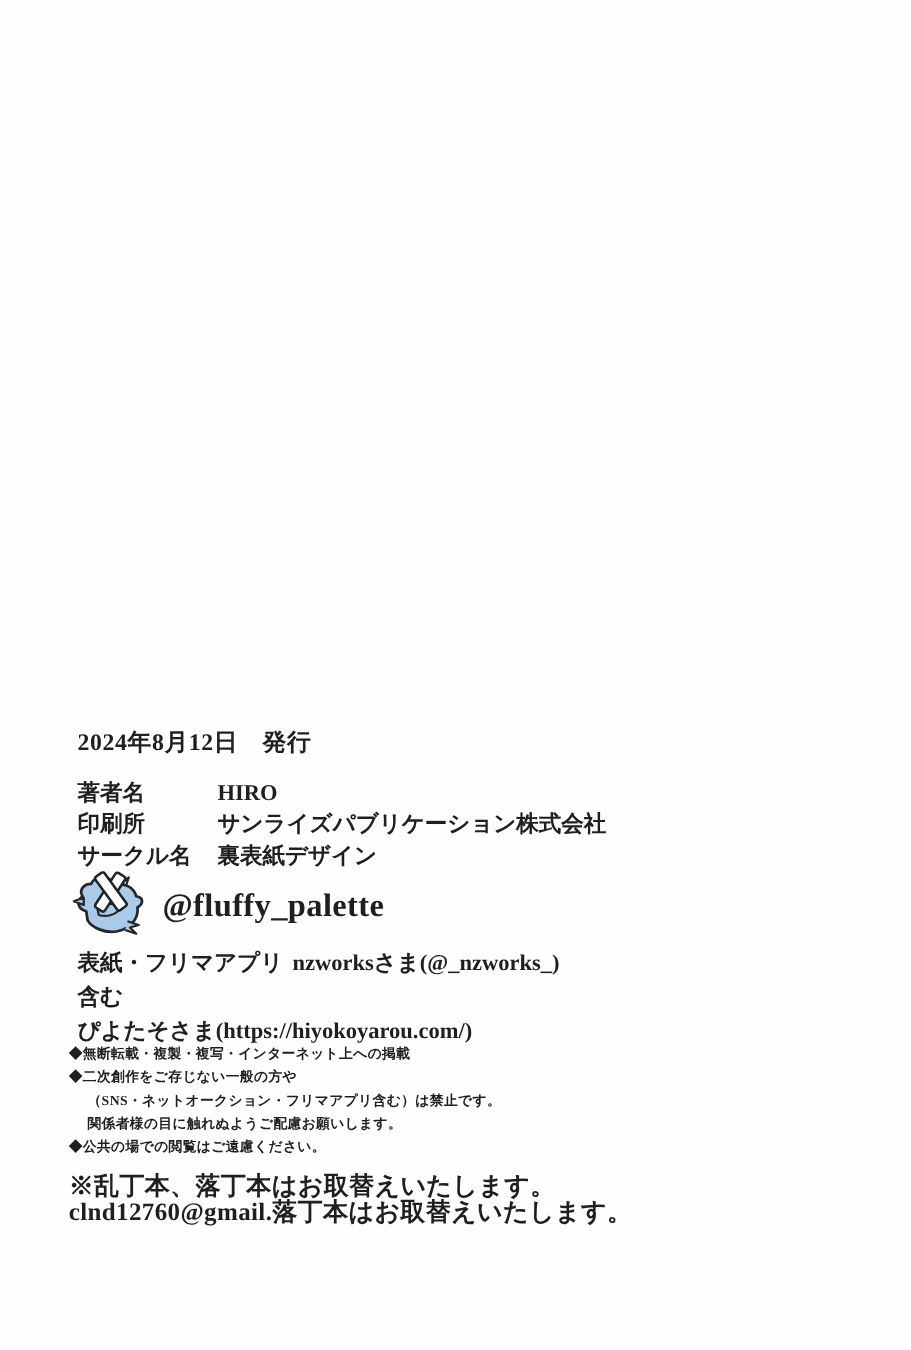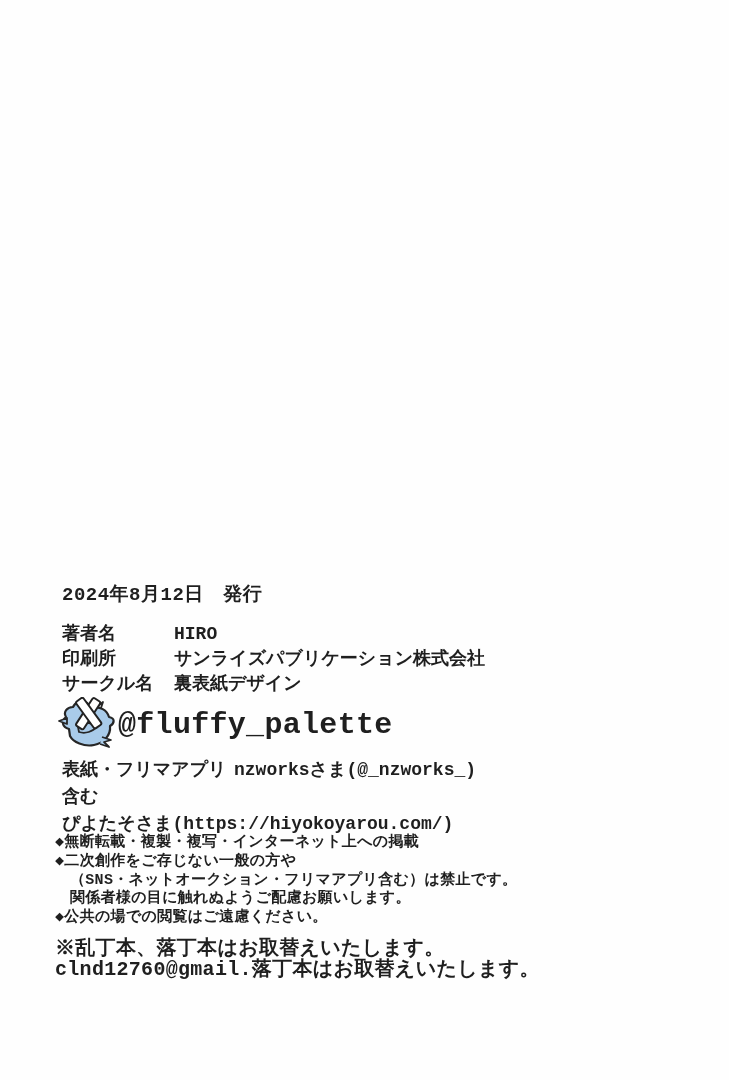--- a/index.html
+++ b/index.html
@@ -6,21 +6,21 @@
     margin: 0;
     padding: 0;
     background: #ffffff;
   }
   .page {
     position: relative;
     width: 729px;
     height: 1080px;
     background: #fefefe;
     overflow: hidden;
-    font-family: Liberation Mono, monospace;
+    font-family: Liberation Serif, serif;
     color: #1f1f1f;
   }
   .date-line {
     position: absolute;
     left: 62px;
     top: 581px;
     font-size: 19px;
     font-weight: 600;
     letter-spacing: 0.5px;
     white-space: pre;
@@ -48,23 +48,23 @@
     display: flex;
     align-items: center;
   }
   .bird-icon {
     width: 60px;
     height: 56px;
     display: inline-block;
     flex: 0 0 60px;
   }
   .sns-handle {
-    font-size: 30px;
+    font-size: 26px;
     font-weight: 600;
-    margin-left: 0;
+    margin-left: 12px;
     letter-spacing: 0.3px;
   }
   .credits {
     position: absolute;
     left: 62px;
     top: 757px;
     font-size: 18px;
     font-weight: 600;
   }
   .credits .row {
@@ -72,21 +72,21 @@
     line-height: 27px;
   }
   .credits .label {
     width: 172px;
     flex: 0 0 172px;
   }
   .notices {
     position: absolute;
     left: 55px;
     top: 834px;
-    font-size: 15px;
+    font-size: 11px;
     font-weight: 600;
     line-height: 18.8px;
     letter-spacing: 0.3px;
   }
   .notice-line.indent {
     padding-left: 15px;
   }
   .bottom-block {
     position: absolute;
     left: 55px;

